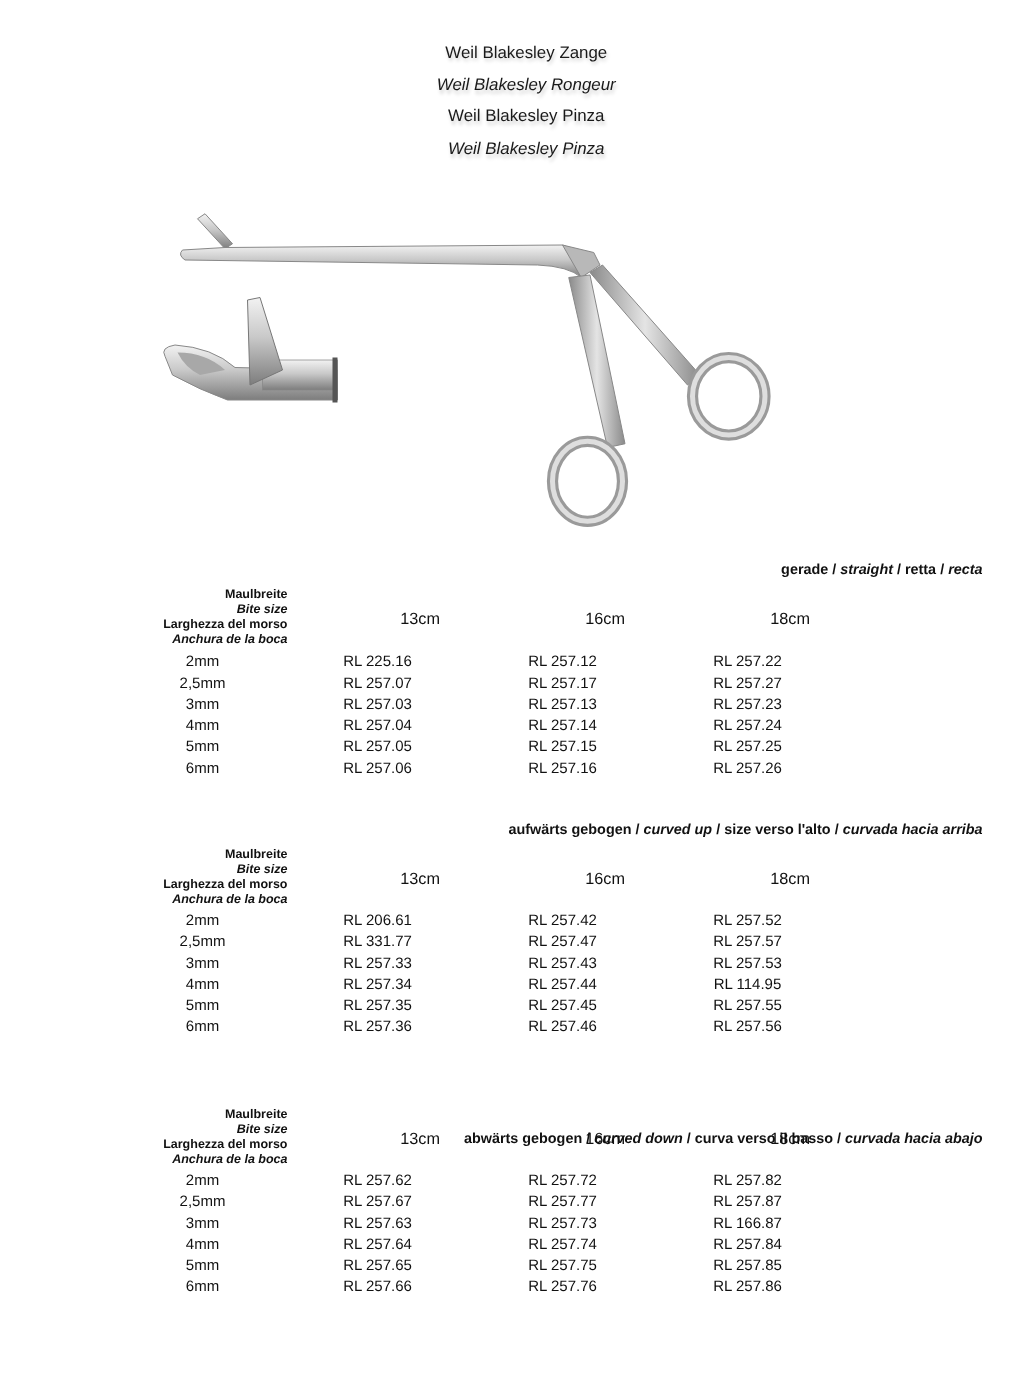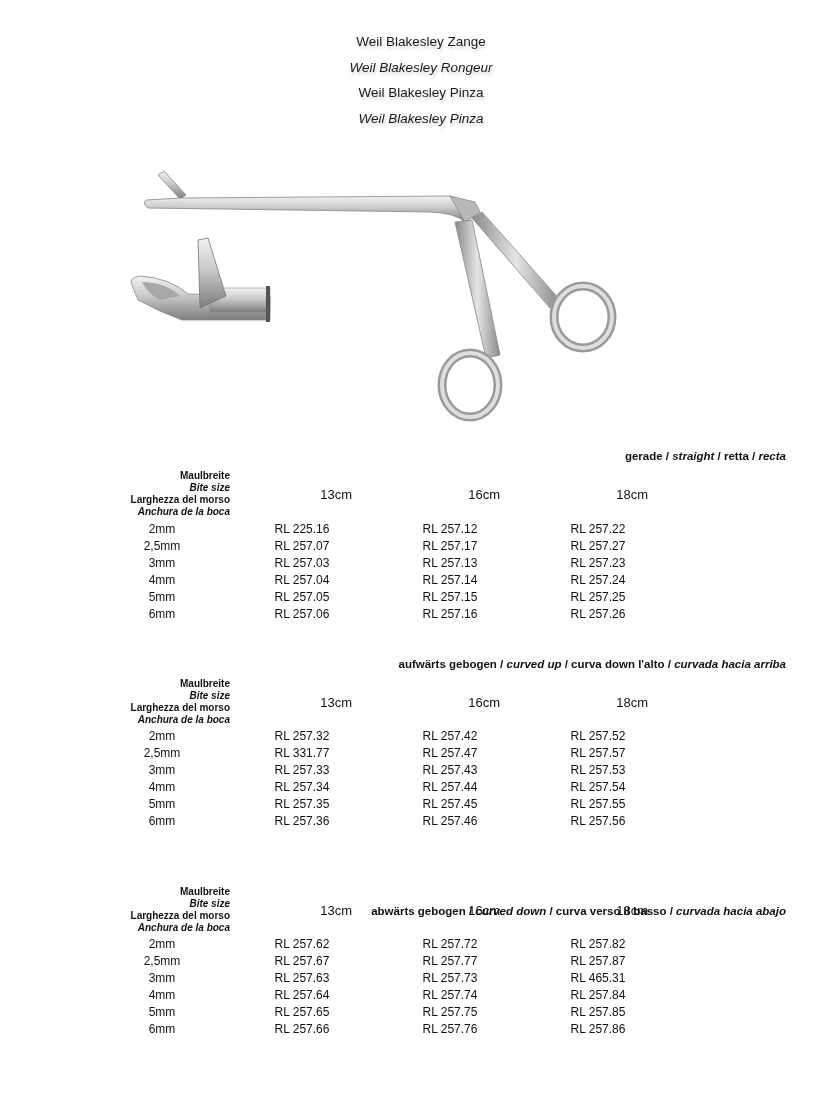--- a/index.html
+++ b/index.html
@@ -130,55 +130,55 @@
   <div class="row" style="top:157px;">
       <span class="c0">6mm</span>
       <span class="c1">RL 257.06</span>
       <span class="c2">RL 257.16</span>
       <span class="c3">RL 257.26</span>
     </div>
 </div>
 
 <div class="section" style="top:658px;">
   <div class="sec-title" style="top:0;">
-    <span>aufwärts gebogen</span> / <span class="it">curved up</span> / <span>curva down l'alto</span> / <span class="it">curvada hacia arriba</span>
+    <span>aufwärts gebogen</span> / <span class="it">curved up</span> / <span>size verso l'alto</span> / <span class="it">curvada hacia arriba</span>
   </div>
   <div class="hdr-label" style="top:20px;">
     <div>Maulbreite</div>
     <div class="it">Bite size</div>
     <div>Larghezza del morso</div>
     <div class="it">Anchura de la boca</div>
   </div>
   <div class="col-head c1" style="top:37px;">13cm</div>
   <div class="col-head c2" style="top:37px;">16cm</div>
   <div class="col-head c3" style="top:37px;">18cm</div>
 
   <div class="row" style="top:71px;">
       <span class="c0">2mm</span>
-      <span class="c1">RL 257.32</span>
+      <span class="c1">RL 206.61</span>
       <span class="c2">RL 257.42</span>
       <span class="c3">RL 257.52</span>
     </div>
   <div class="row" style="top:88px;">
       <span class="c0">2,5mm</span>
       <span class="c1">RL 331.77</span>
       <span class="c2">RL 257.47</span>
       <span class="c3">RL 257.57</span>
     </div>
   <div class="row" style="top:105px;">
       <span class="c0">3mm</span>
       <span class="c1">RL 257.33</span>
       <span class="c2">RL 257.43</span>
       <span class="c3">RL 257.53</span>
     </div>
   <div class="row" style="top:122px;">
       <span class="c0">4mm</span>
       <span class="c1">RL 257.34</span>
       <span class="c2">RL 257.44</span>
-      <span class="c3">RL 257.54</span>
+      <span class="c3">RL 114.95</span>
     </div>
   <div class="row" style="top:139px;">
       <span class="c0">5mm</span>
       <span class="c1">RL 257.35</span>
       <span class="c2">RL 257.45</span>
       <span class="c3">RL 257.55</span>
     </div>
   <div class="row" style="top:156px;">
       <span class="c0">6mm</span>
       <span class="c1">RL 257.36</span>
@@ -210,21 +210,21 @@
   <div class="row" style="top:88px;">
       <span class="c0">2,5mm</span>
       <span class="c1">RL 257.67</span>
       <span class="c2">RL 257.77</span>
       <span class="c3">RL 257.87</span>
     </div>
   <div class="row" style="top:105px;">
       <span class="c0">3mm</span>
       <span class="c1">RL 257.63</span>
       <span class="c2">RL 257.73</span>
-      <span class="c3">RL 465.31</span>
+      <span class="c3">RL 166.87</span>
     </div>
   <div class="row" style="top:122px;">
       <span class="c0">4mm</span>
       <span class="c1">RL 257.64</span>
       <span class="c2">RL 257.74</span>
       <span class="c3">RL 257.84</span>
     </div>
   <div class="row" style="top:139px;">
       <span class="c0">5mm</span>
       <span class="c1">RL 257.65</span>

